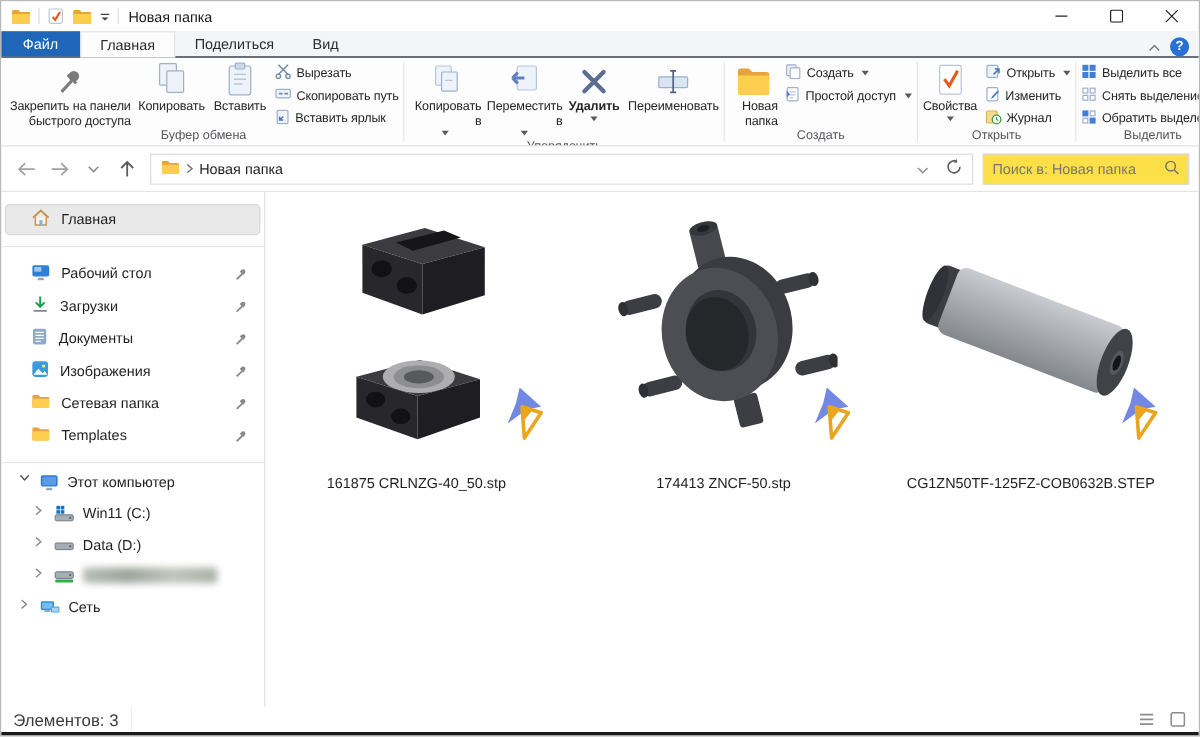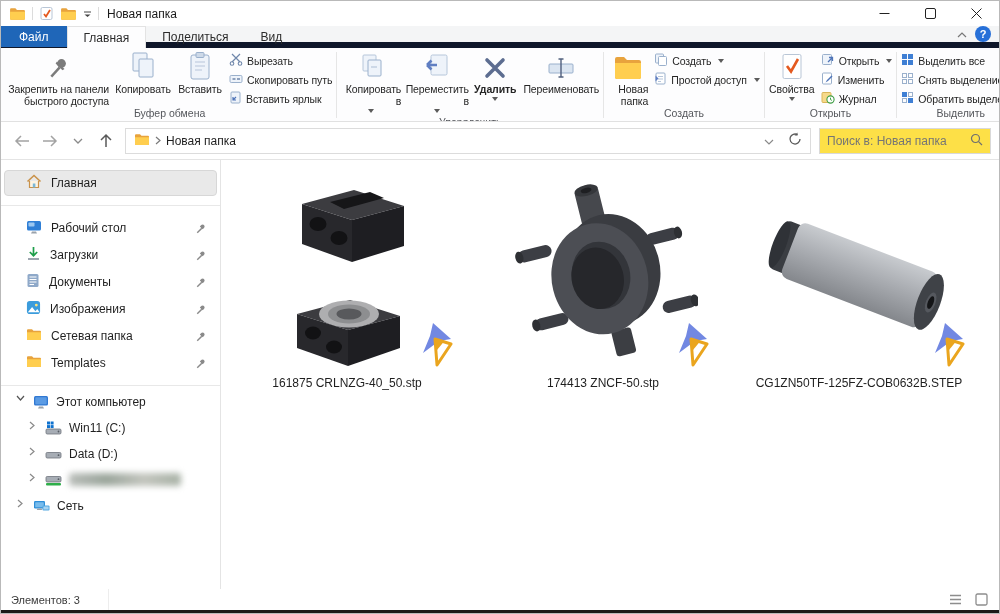--- a/index.html
+++ b/index.html
@@ -10,21 +10,21 @@
   
   .titlebar{height:25px;flex:0 0 auto;display:flex;align-items:center;padding-left:8px}
   .tb-sep{width:1px;height:13px;background:#dcdcdc;margin:0 6px}
   .qat{display:flex;align-items:center;gap:6px}
   .qat-btn{display:flex;align-items:center;justify-content:center}
   .win-title{margin-left:2px;color:#1a1a1a}
   .win-controls{margin-left:auto;display:flex;height:25px}
   .win-btn{width:46px;height:25px;display:flex;align-items:center;justify-content:center}
 
   
-  .tabbar{height:22px;flex:0 0 auto;background:#f4f5f6;display:flex;align-items:flex-start;border-bottom:6px solid #0f172a;position:relative}
+  .tabbar{height:22px;flex:0 0 auto;background:#f4f5f6;display:flex;align-items:flex-end;border-bottom:1px solid #0f172a;position:relative}
   .tab{padding:4px 16px 3px;color:#2b2b2b;display:flex;align-items:center}
   .tab-file{color:#fff;padding:4px 18px 3px}
   .tab-active{background:#fdfdfe;border:1px solid #e3e3e3;border-bottom:none;margin-bottom:-1px;z-index:2}
   .tab-right{margin-left:auto;display:flex;align-items:center;gap:8px;padding-right:8px}
   .help-circle{width:16px;height:16px;border-radius:50%;background:#2770d8;color:#fff;font-size:11px;font-weight:bold;
                display:flex;align-items:center;justify-content:center}
 
   
   .ribbon{height:74px;flex:0 0 auto;background:#fdfdfe;border-bottom:1px solid #e1e1e1;display:flex;padding:1px 0 0 2px;overflow:hidden}
   .rgroup{display:flex;flex-direction:column;padding:0 1px;flex:0 0 auto}
@@ -57,24 +57,24 @@
   .sb-tree-row{height:26px;display:flex;align-items:flex-start;gap:7px;padding-left:10px;margin:0 3px}
   .sb-indent{padding-left:22px}
   .chev{display:flex;align-items:center;justify-content:center;width:12px}
   .blurred{width:112px;height:13px;border-radius:3px;background:linear-gradient(90deg,#b9bdb9,#9aa59b,#c2c4bd,#a8b2a6);filter:blur(3px)}
 
   .main{flex:1;padding:12px 0 0 20px;position:relative;overflow:hidden}
   .files{display:flex;gap:44px}
   .tile{width:212px;display:flex;flex-direction:column;align-items:center;position:relative}
   .thumb{width:200px;height:204px;position:relative;display:flex;align-items:center;justify-content:center}
   .overlay{position:absolute;right:-6px;bottom:6px}
-  .fname{margin-top:0;font-size:12px;color:#1f1f1f;text-align:center;white-space:nowrap}
+  .fname{margin-top:20px;font-size:12px;color:#1f1f1f;text-align:center;white-space:nowrap}
 
   
-  .statusbar{height:21px;flex:0 0 auto;display:flex;align-items:center;font-size:11px;color:#3b3b3b}
+  .statusbar{height:21px;flex:0 0 auto;display:flex;align-items:center;font-size:14px;color:#3b3b3b}
   .status-left{padding:0 10px;height:100%;display:flex;align-items:center;border-right:1px solid #ededed;min-width:108px}
   .status-icons{margin-left:auto;display:flex;align-items:center;gap:6px;padding-right:8px}
   .status-btn{width:20px;height:18px;display:flex;align-items:center;justify-content:center}
   .bottomstrip{height:3px;background:#1b1a19;flex:0 0 auto}
 </style>
 </head>
 <body>
 
 <div class="win">
 

